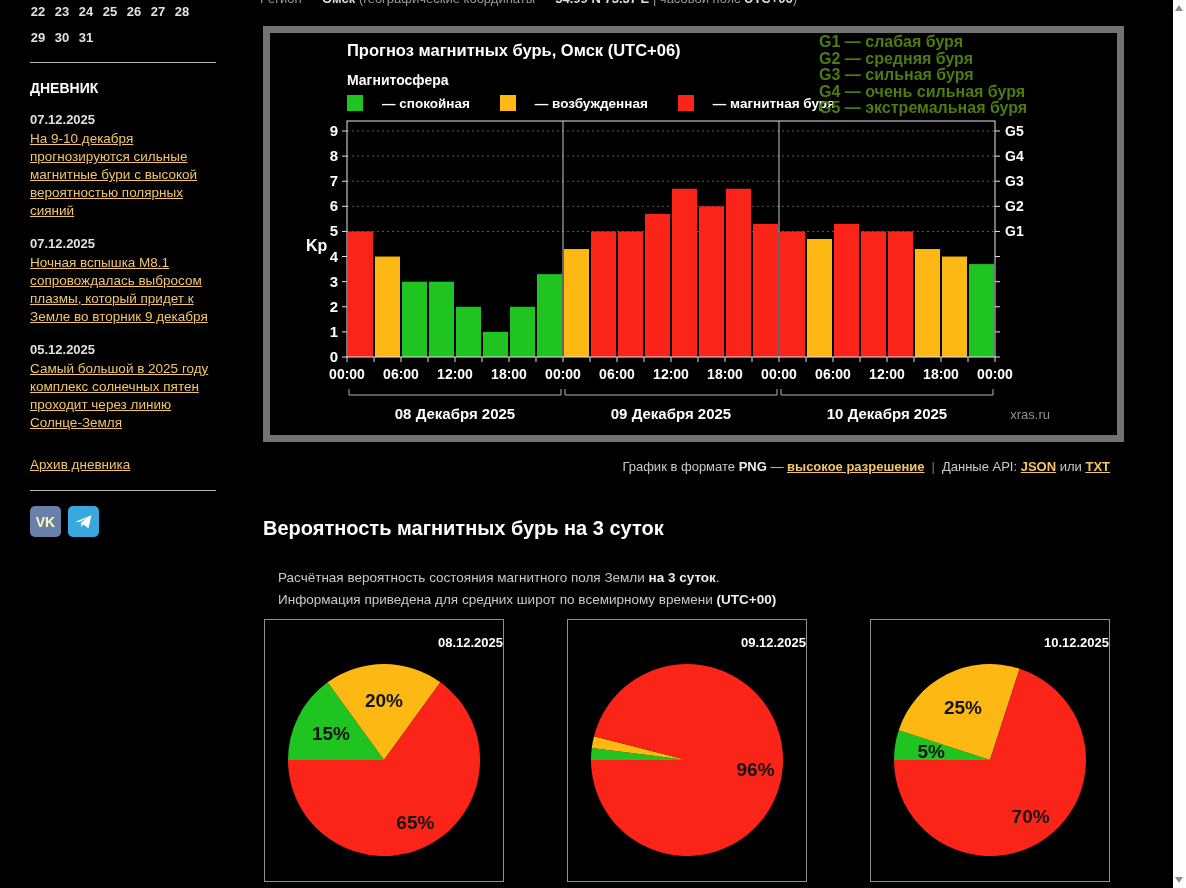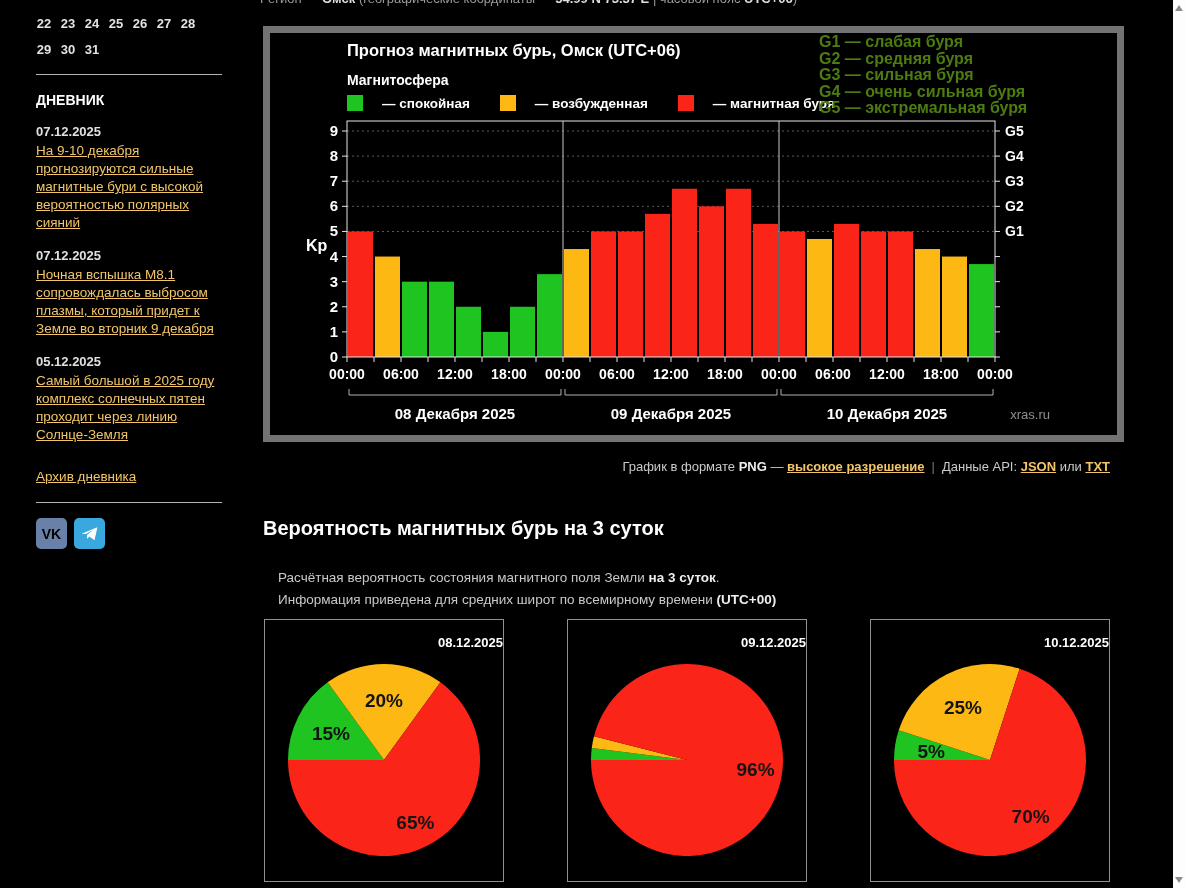--- a/index.html
+++ b/index.html
@@ -1,31 +1,31 @@
 <!DOCTYPE html>
 <html><head>
 <meta charset="utf-8">
 <style>
   html,body{margin:0;padding:0;background:#000;}
   body{width:1186px;height:888px;overflow:hidden;position:relative;
        font-family:"Liberation Sans",sans-serif;color:#c9c9c9;}
   a{cursor:pointer;}
   
-  .sidebar{position:absolute;left:30px;top:16px;width:192px;margin-left:6px;}
+  .sidebar{position:absolute;left:30px;top:4px;width:192px;}
   .cal-row{display:flex;gap:8px;color:#e2e2e2;font-size:13px;font-weight:bold;margin-bottom:11px;}
   .cal-day{min-width:16px;text-align:center;}
   .side-hr{border:0;border-top:1px solid #b5b5b5;margin:17px 0 0 0;width:186px;}
   .diary-title{margin-top:17px;color:#fff;font-weight:bold;font-size:14px;}
   .entry{margin-top:16px;}
   .entry-date{color:#e0e0e0;font-weight:bold;font-size:13px;margin-bottom:3px;}
   .ylink{color:#f1c568;text-decoration:underline;}
   .entry-link{display:block;font-size:13.5px;line-height:18px;}
   .archive{display:inline-block;margin-top:25px;font-size:13.5px;}
   .social-row{display:flex;gap:7px;margin-top:15px;}
-  .icon-vk{width:31px;height:31px;border-radius:5px;background:#6981a8;color:#000000;
+  .icon-vk{width:31px;height:31px;border-radius:5px;background:#6981a8;color:#fef9c3;
            display:flex;align-items:center;justify-content:center;font-weight:bold;font-size:14px;}
   .icon-tg{width:31px;height:31px;border-radius:5px;background:#38a8de;
            display:flex;align-items:center;justify-content:center;}
   
   .main{position:absolute;left:263px;top:0;width:849px;}
   .region-line{position:absolute;top:-9px;left:-3px;white-space:nowrap;font-size:13px;color:#9a9a9a;}
   .region-line b{color:#ddd;}
   .chart-box{position:absolute;top:26px;left:0;width:847px;height:402px;border:7px solid #737373;background:#000;}
   .chart-title{position:absolute;left:77px;top:8px;font-size:16.5px;font-weight:bold;color:#fff;}
   .chart-sub{position:absolute;left:77px;top:39px;font-size:14px;font-weight:bold;color:#ffffff;}

